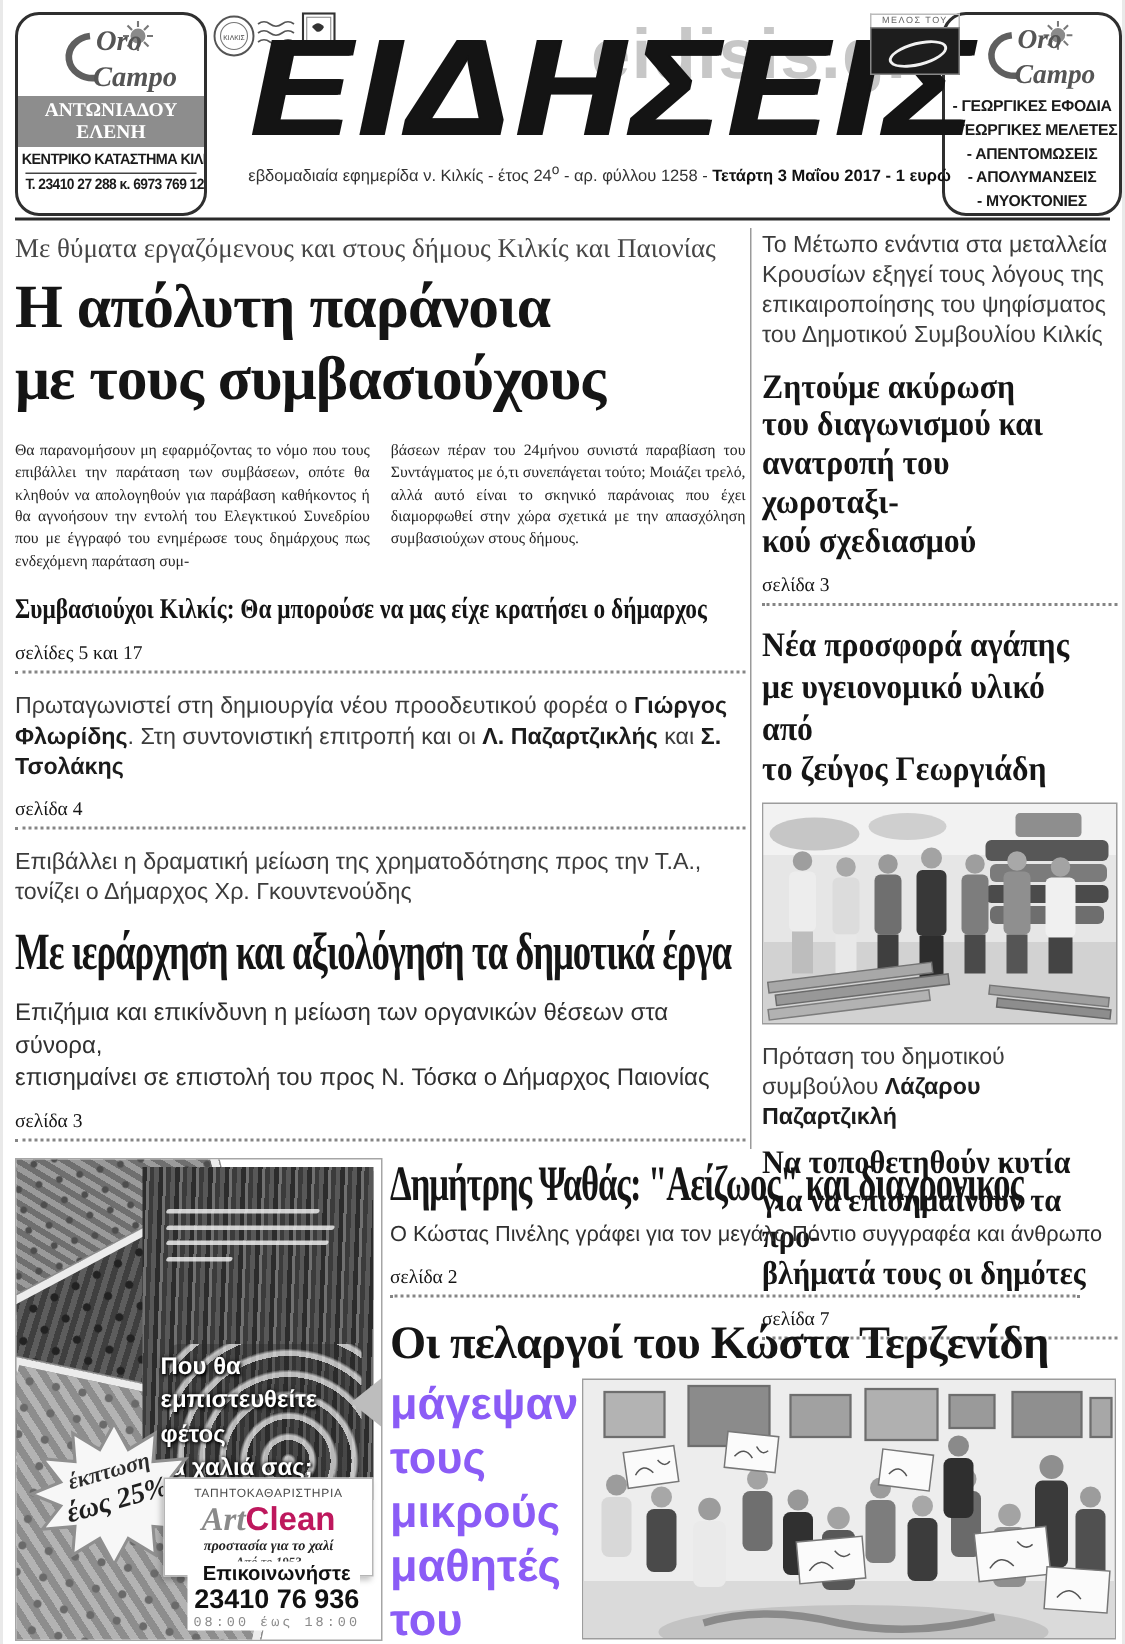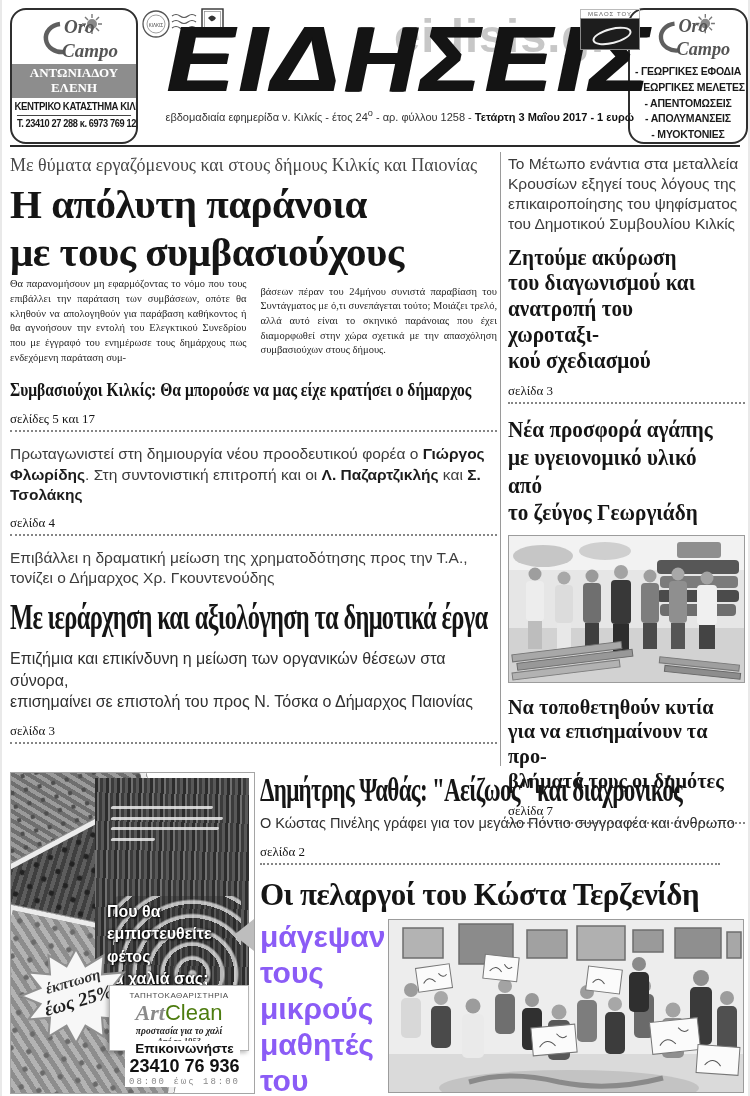--- a/index.html
+++ b/index.html
@@ -42,21 +42,21 @@
   .kick{font-family:"Liberation Sans",sans-serif;font-size:15.5px;line-height:1.3;color:#3c3c3c;}
   .kick .bld{font-weight:bold;color:#1c1c1c;}
   .kick-serif{font-family:"Liberation Serif",serif;font-size:18px;color:#474747;}
   .hl{font-family:"Liberation Serif",serif;font-weight:bold;color:#151515;}
   .lines{white-space:pre-line;}
   .squeeze{transform:scaleX(.92);transform-origin:0 0;}
   .cond{transform:scaleX(.7);transform-origin:0 50%;white-space:nowrap;letter-spacing:-1px;}
   .pgwrap{border-bottom:2px dotted #858585;padding-bottom:3px;margin-top:8px;}
   .pg{font-family:"Liberation Serif",serif;font-size:13px;color:#151515;}
   .h1{font-size:41px;line-height:1.17;letter-spacing:-0.5px;margin-top:4px;}
-  .body-cols{display:flex;gap:14px;margin-top:0;align-items:center;}
+  .body-cols{display:flex;gap:14px;margin-top:17px;}
   .body-cols>div{flex:1;font-size:10.5px;line-height:1.4;text-align:justify;color:#262626;}
   .subhead{font-size:19px;white-space:nowrap;transform:scaleX(.82);transform-origin:0 50%;margin-top:14px;}
   .h2{font-size:33px;line-height:1.15;margin-top:6px;}
   .h3cond{font-size:35px;margin-top:10px;height:40px;}
   .h4{font-size:23px;line-height:1.12;margin-top:4px;}
   .h5{font-size:23px;line-height:1.2;margin-top:4px;}
   .sub-serif{font-family:"Liberation Sans",sans-serif;font-size:16px;line-height:1.35;color:#303030;margin-top:10px;}
   .photo-frame{border:1px solid #9c9c9c;display:block;margin-top:8px;}
   
   .bottom{position:absolute;left:8px;top:772px;width:734px;}
@@ -83,21 +83,21 @@
         font-size:16px;line-height:1.4;color:#fff;text-shadow:0 0 3px #000,1px 1px 2px #000;}
   .burst{position:absolute;left:6px;top:172px;width:118px;height:102px;z-index:5;}
   .burst-text{position:absolute;left:12px;top:28px;width:94px;text-align:center;transform:rotate(-16deg);}
   .burst-l1{font-family:"Liberation Serif",serif;font-style:italic;font-weight:bold;font-size:15px;color:#2e2e2e;}
   .burst-l2{font-family:"Liberation Serif",serif;font-style:italic;font-weight:bold;font-size:19px;color:#1f1f1f;}
   .artbox{position:absolute;right:5px;top:212px;width:132px;background:#fff;border:1px solid #b5b5b5;
           box-shadow:-2px 2px 4px rgba(0,0,0,.25);text-align:center;padding:5px 3px 4px;z-index:6;}
   .art-cat{font-family:"Liberation Sans",sans-serif;font-size:8px;letter-spacing:.5px;color:#4a4a4a;}
   .art-brand{font-size:22px;line-height:1;margin-top:2px;}
   .art-brand .a1{font-family:"Liberation Serif",serif;font-style:italic;font-weight:bold;color:#8a8a8a;}
-  .art-brand .a2{font-family:"Liberation Sans",sans-serif;font-weight:normal;color:#4d7c0f;}
+  .art-brand .a2{font-family:"Liberation Sans",sans-serif;font-weight:bold;color:#be185d;}
   .art-tag{font-family:"Liberation Serif",serif;font-style:italic;font-weight:bold;font-size:9.5px;color:#222;margin-top:2px;}
   .art-since{font-family:"Liberation Serif",serif;font-style:italic;font-weight:bold;font-size:8.5px;color:#333;}
   .contact{position:absolute;right:14px;bottom:6px;text-align:center;z-index:6;background:#fff;padding-left:4px;}
   .contact-label{font-family:"Liberation Sans",sans-serif;font-weight:bold;font-size:13.5px;color:#111;}
   .contact-phone{font-family:"Liberation Sans",sans-serif;font-weight:bold;font-size:18px;color:#111;}
   .contact-hours{font-family:"Liberation Mono","DejaVu Sans Mono",monospace;font-size:9px;letter-spacing:2px;color:#8a8a8a;}
   .ad-tri{position:absolute;right:0;top:146px;width:0;height:0;z-index:5;
           border-top:16px solid transparent;border-bottom:16px solid transparent;border-right:20px solid #bdbdbd;}
   .bstories{position:absolute;left:250px;top:0;width:484px;}
   .psathas-h{font-size:33px;height:38px;}
@@ -284,20 +284,21 @@
           <rect x="2" y="130" width="108" height="7" fill="#b2b2b2" stroke="#7c7c7c" stroke-width="1"></rect>
         </g>
         <g transform="rotate(6 200 132)">
           <rect x="150" y="126" width="80" height="6" fill="#9f9f9f" stroke="#777" stroke-width="1"></rect>
           <rect x="156" y="134" width="76" height="6" fill="#8d8d8d" stroke="#666" stroke-width="1"></rect>
         </g>
       </svg>
     </div>
 
     <div style="margin-top:12px;">
+      <div class="kick"><span>Πρόταση του δημοτικού συμβούλου </span><span class="bld">Λάζαρου Παζαρτζικλή</span></div>
       <div class="hl h4 lines squeeze" style="margin-top:8px;font-size:22px;">Να τοποθετηθούν κυτία
 για να επισημαίνουν τα προ-
 βλήματά τους οι δημότες</div>
       <div class="pgwrap"><span class="pg">σελίδα 7</span></div>
     </div>
   </div>
 
   <div class="bottom">
 
     <div class="ad-box">

